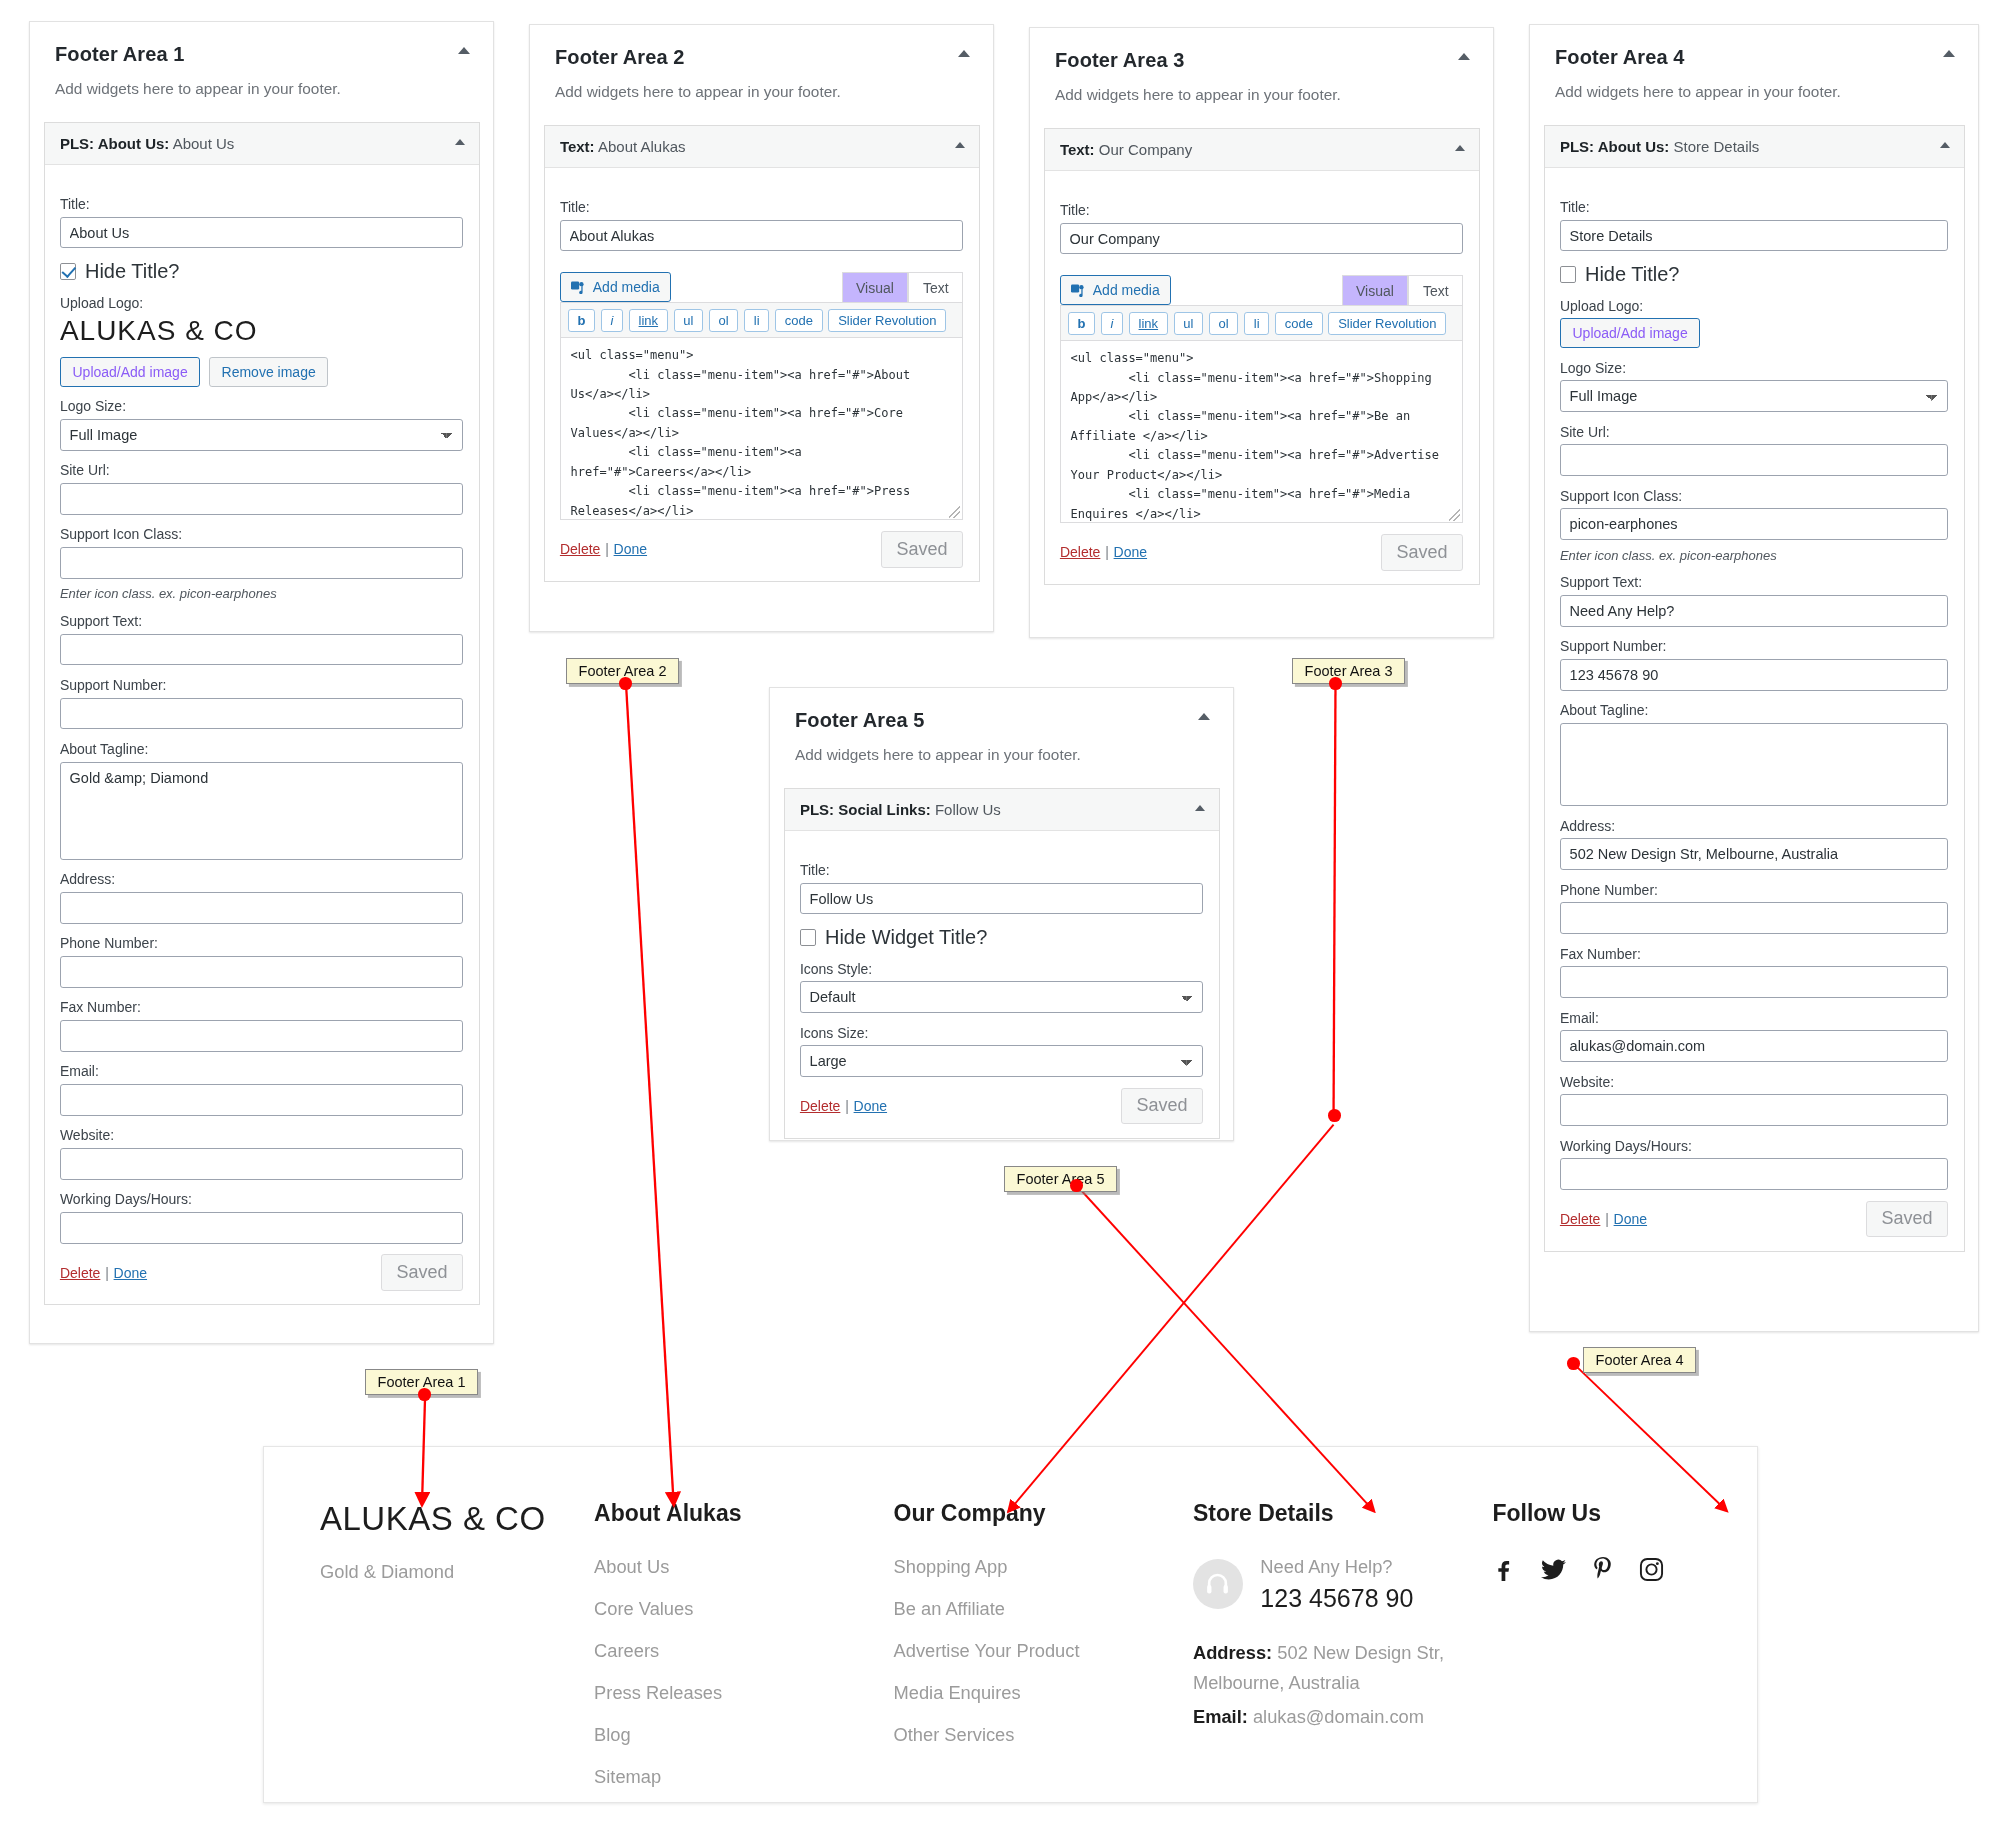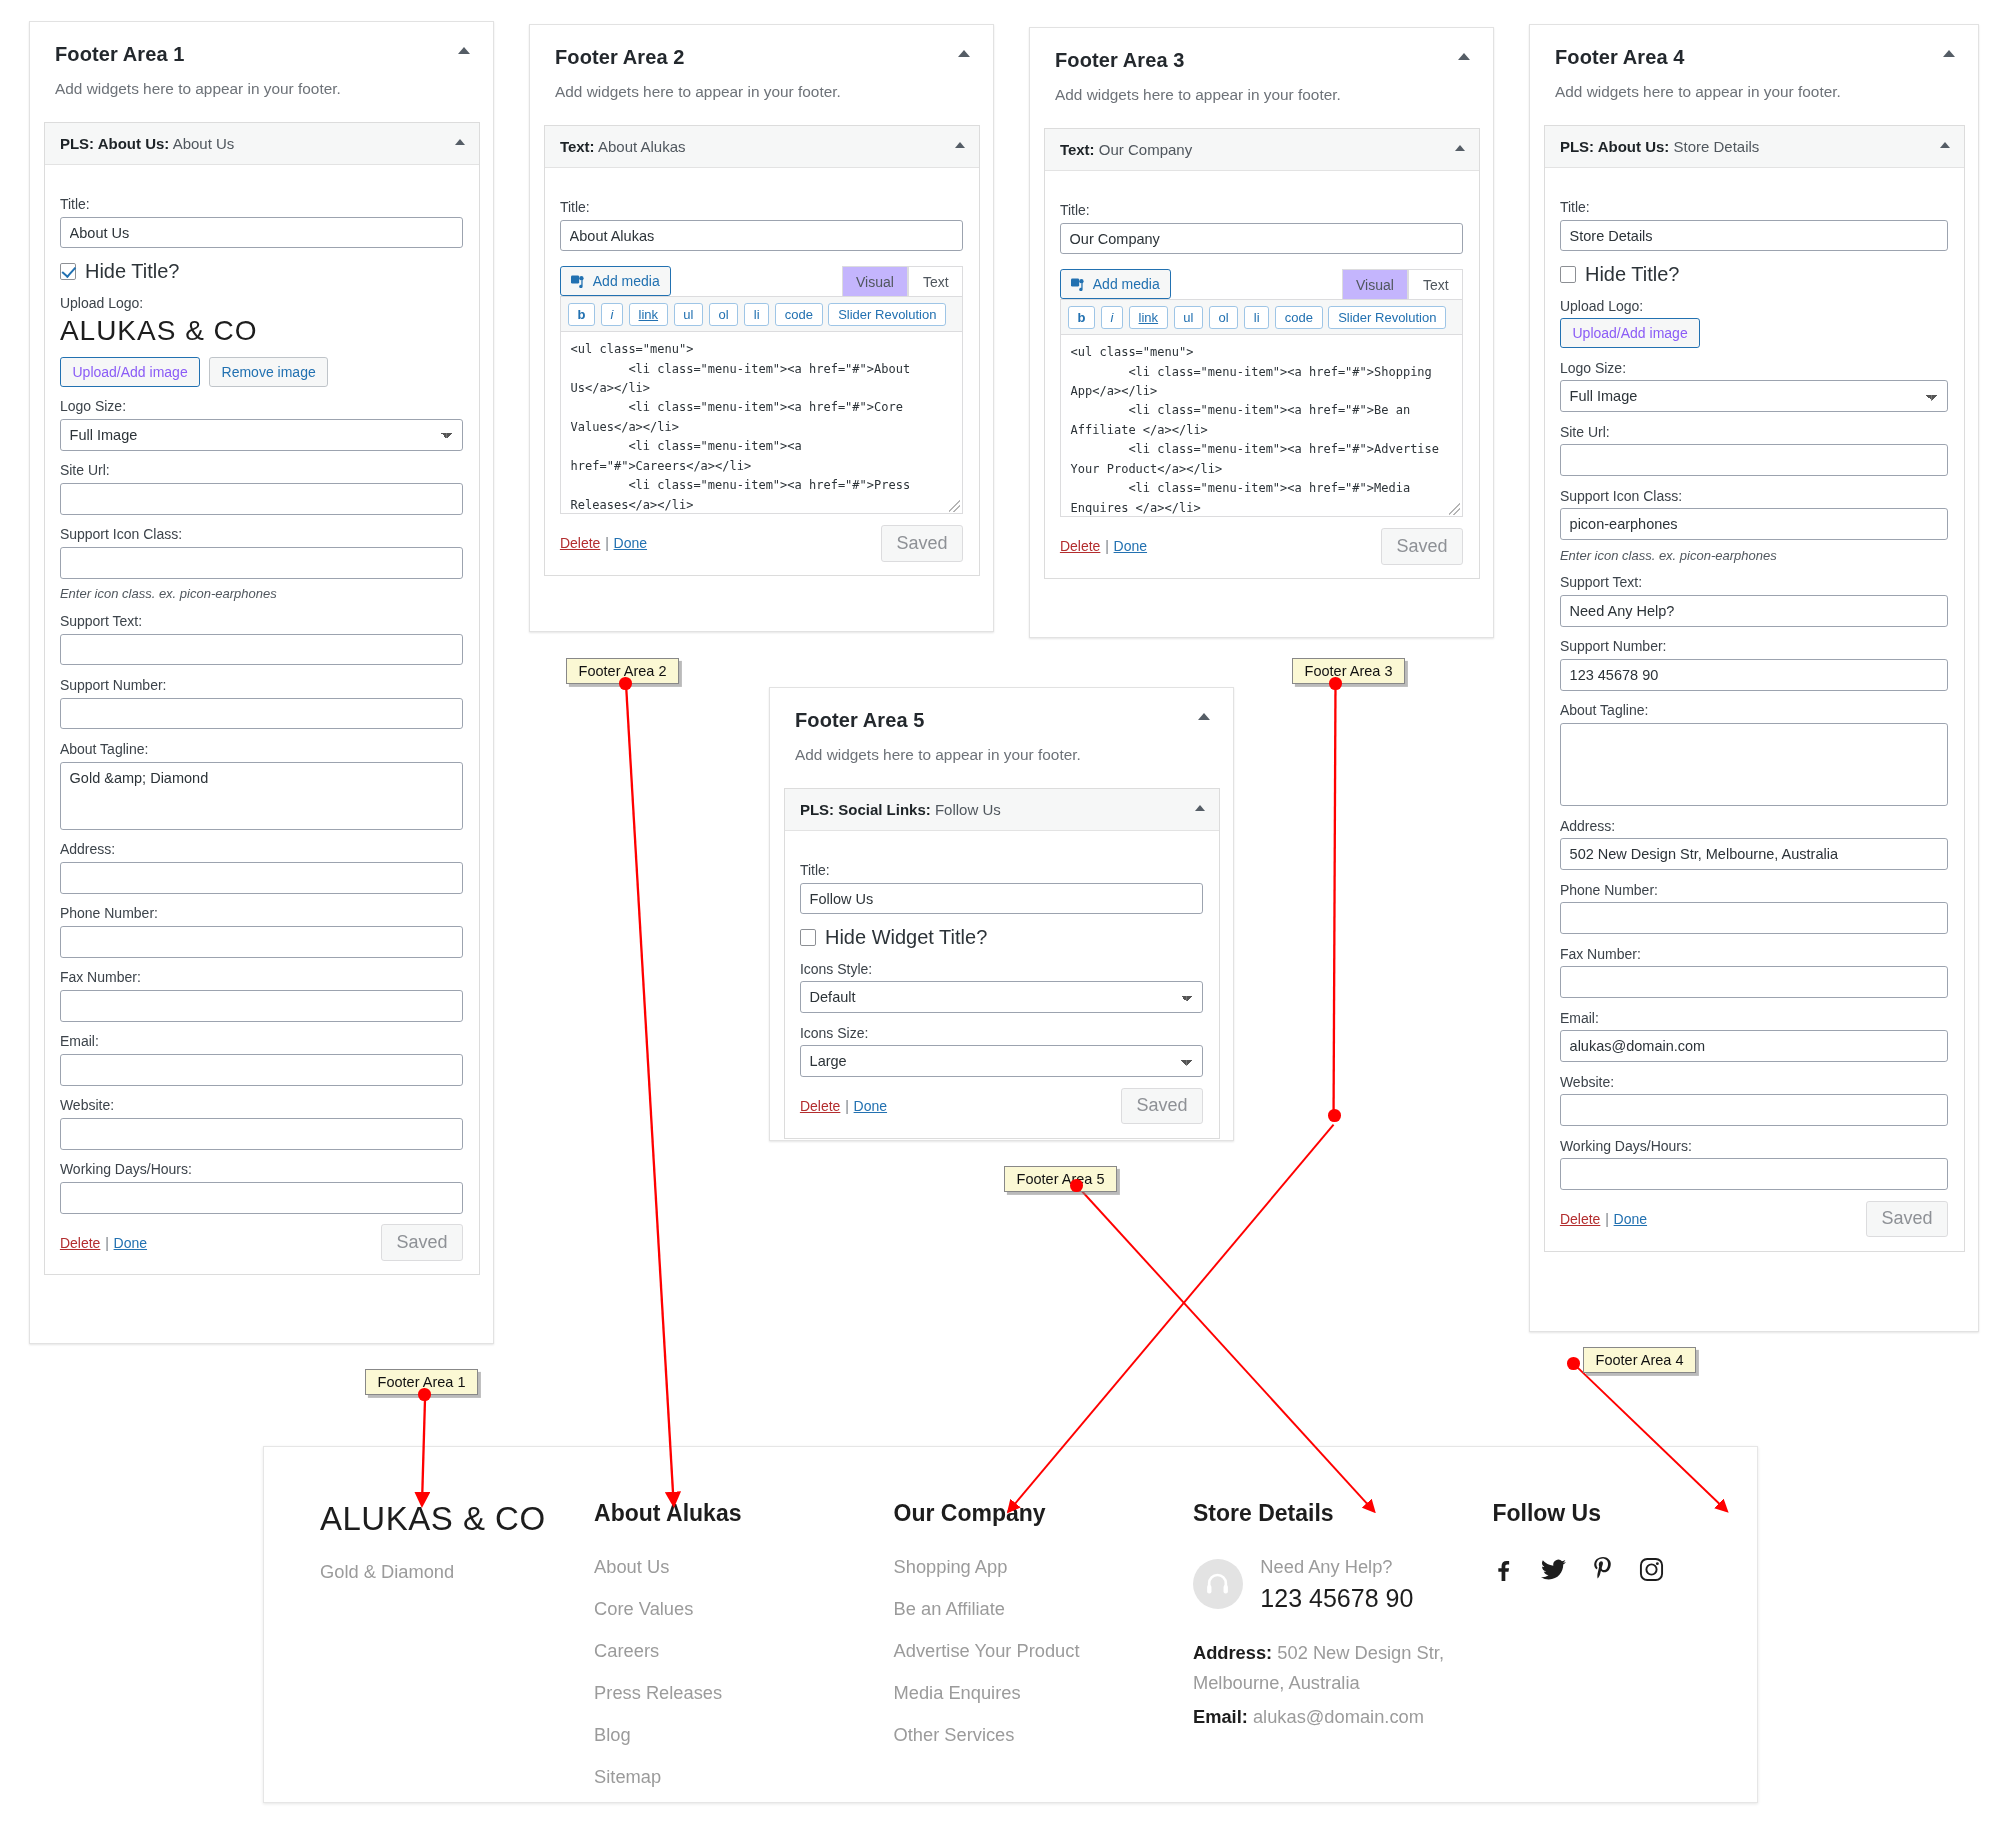--- a/index.html
+++ b/index.html
@@ -85,21 +85,21 @@
   .logo-preview { font-size:28px; color:#1d1d1d; letter-spacing:1px; margin:3.9px 0 9.7px 0; font-weight:300;}
   .btnrow { display:flex; gap:8.7px; margin-bottom:3.9px; }
   .wpbtn {
     font-family:"Liberation Sans", sans-serif; font-size:14px;
     color:#8b5cf6; background:#f6f7f7; border:1px solid #2271b1;
     border-radius:2.9px; padding:5.8px 11.6px; cursor:pointer; white-space:nowrap;
   }
   .wpbtn.gray { border-color:#bfc4c9; color:#2271b1; }
 
   
-  .ed-top { display:flex; align-items:flex-end; justify-content:space-between; margin-top:15px; }
+  .ed-top { display:flex; align-items:flex-end; justify-content:space-between; margin-top:21px; }
   .addmedia {
     display:inline-flex; align-items:center; gap:6.8px;
     font-size:14px; color:#2271b1; background:#f6f7f7;
     border:1px solid #2271b1; border-radius:2.9px; padding:5.8px 10.6px;
   }
   .media-ico { width:14.5px; height:13.5px; display:block; }
   .tabs { display:flex; }
   .etab {
     font-size:14px; color:#50575e; padding:6.8px 13.5px 5.8px 13.5px;
     border:1px solid #dcdcde; border-bottom:none; background:#c4b5fd;
@@ -211,21 +211,21 @@
       <label class="fl">Site Url:</label>
       <input class="tf" value="" style="">
       <label class="fl">Support Icon Class:</label>
       <input class="tf" value="" style="">
       <div class="hint">Enter icon class. ex. picon-earphones</div>
       <label class="fl">Support Text:</label>
       <input class="tf" value="" style="">
       <label class="fl">Support Number:</label>
       <input class="tf" value="" style="">
       <label class="fl">About Tagline:</label>
-      <textarea class="tf" style="height: 68px;">Gold &amp;amp; Diamond</textarea>
+      <textarea class="tf" style="height: 98px;">Gold &amp;amp; Diamond</textarea>
       <label class="fl">Address:</label>
       <input class="tf" value="" style="">
       <label class="fl">Phone Number:</label>
       <input class="tf" value="" style="">
       <label class="fl">Fax Number:</label>
       <input class="tf" value="" style="">
       <label class="fl">Email:</label>
       <input class="tf" value="" style="">
       <label class="fl">Website:</label>
       <input class="tf" value="" style="">

